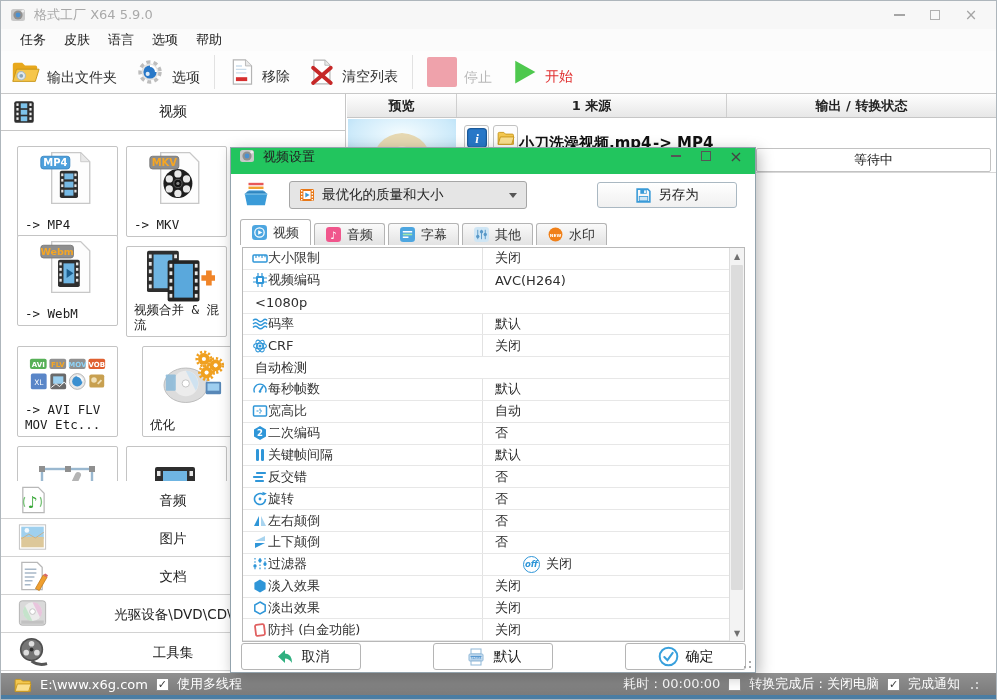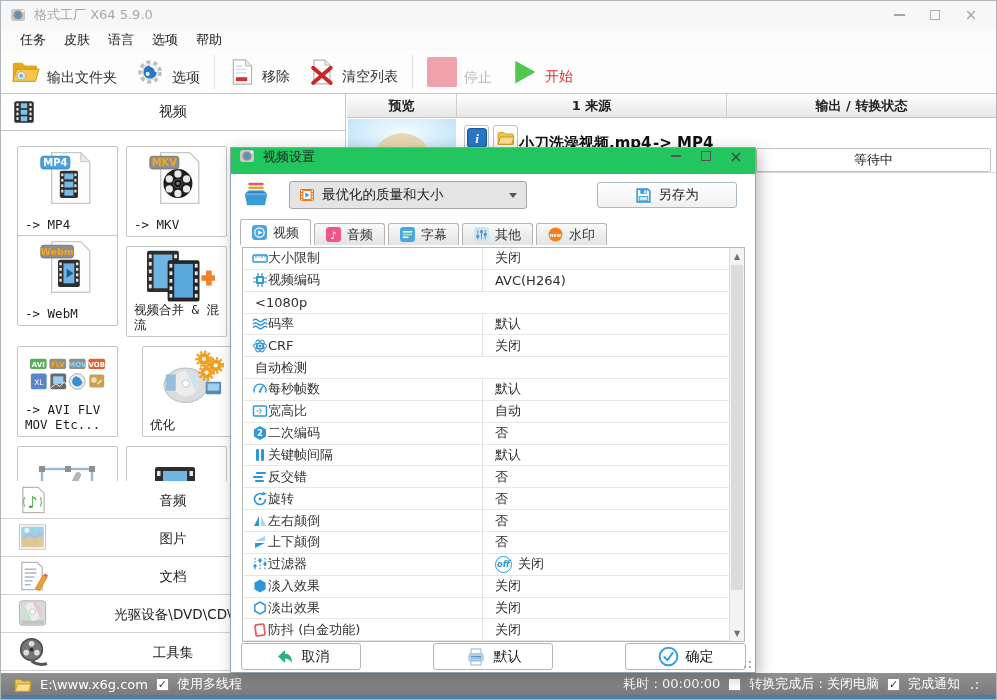--- a/index.html
+++ b/index.html
@@ -104,21 +104,21 @@
   .tab.active{height:26px;background:#fff;position:relative;z-index:2;}
 
   .dlg-table{position:absolute;top:99px;left:11px;width:503px;height:395px;border:1px solid #b8b8b8;background:#fff;overflow:hidden;}
   .rows{position:absolute;left:0;top:0;right:15px;bottom:0;}
   .trow{height:21.85px;border-bottom:1px solid #e7e7e7;display:flex;align-items:center;}
   .tlabelcell{width:240px;flex:none;display:flex;align-items:center;padding-left:9px;height:100%;
               border-right:1px solid #e2e2e2;}
   .tvalcell{display:flex;align-items:center;padding-left:12px;color:#2e2e2e;}
   .trow .ricon{flex:none;width:16px;height:16px;}
   .off-badge{display:inline-flex;width:17px;height:17px;border:1.5px solid #2f96d8;border-radius:50%;color:#2f96d8;
-             font-size:8.5px;font-style:italic;font-weight:bold;align-items:center;justify-content:center;margin-right:6px;flex:none;}
+             font-size:8.5px;font-style:italic;font-weight:bold;align-items:center;justify-content:center;margin-right:6px;flex:none;margin-left:28px;}
   .vscroll{position:absolute;right:0;top:0;bottom:0;width:15px;background:#f3f3f3;border-left:1px solid #ddd;}
   .sbtn{position:absolute;left:0;right:0;height:16px;display:flex;align-items:center;justify-content:center;
         font-size:8px;color:#6f6f6f;background:#f3f3f3;}
   .sbtn.up{top:0;} .sbtn.down{bottom:0;}
   .sthumb{position:absolute;left:1px;right:1px;top:17px;height:325px;background:#dcdcdc;border-radius:1px;}
 
   .dlg-buttons{position:absolute;top:495px;left:0;right:0;height:27px;}
   .dlg-btn{position:absolute;height:27px;border:1px solid #b5b5b5;border-radius:3px;background:#fff;
            display:flex;align-items:center;justify-content:center;gap:7px;font-size:14px;color:#1d1d1d;}
   .btn-cancel{left:10px;width:120px;}

